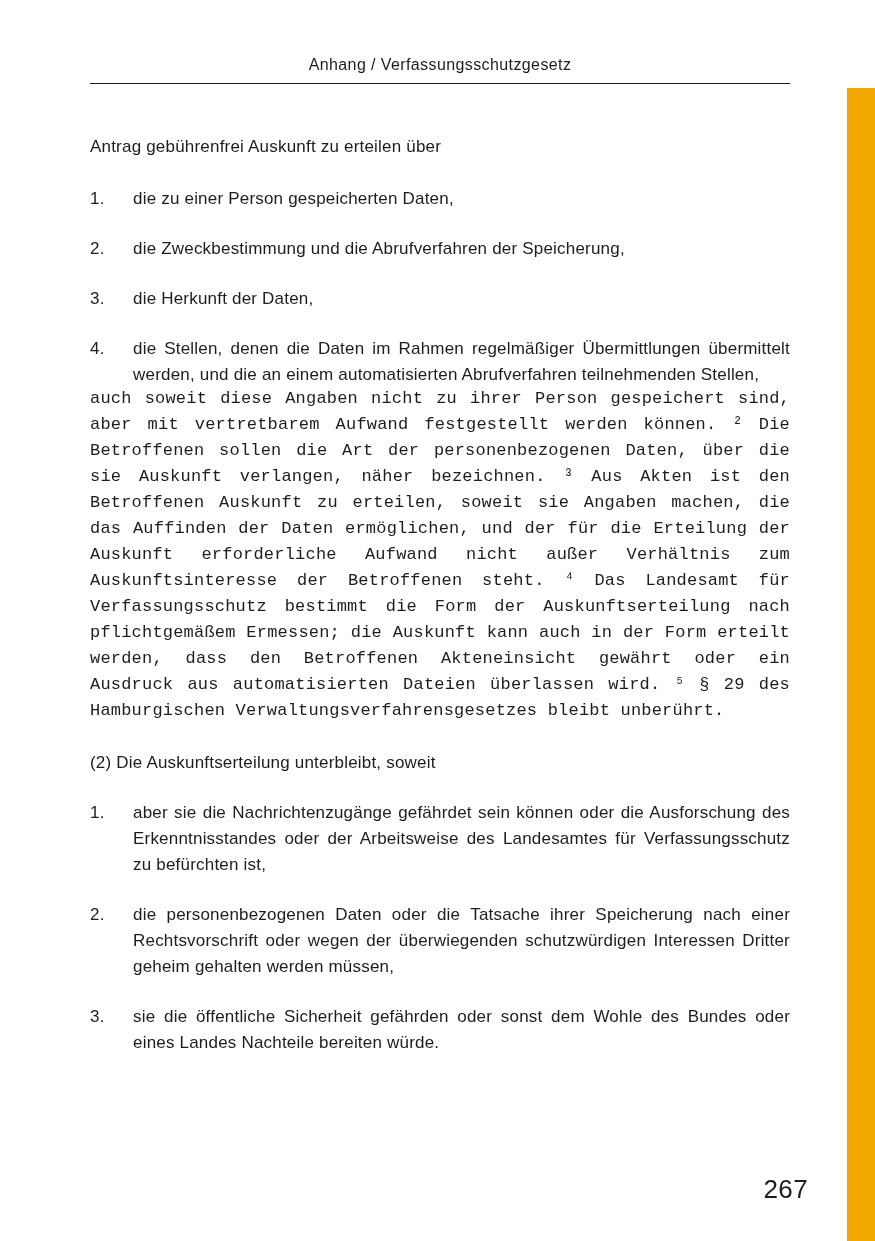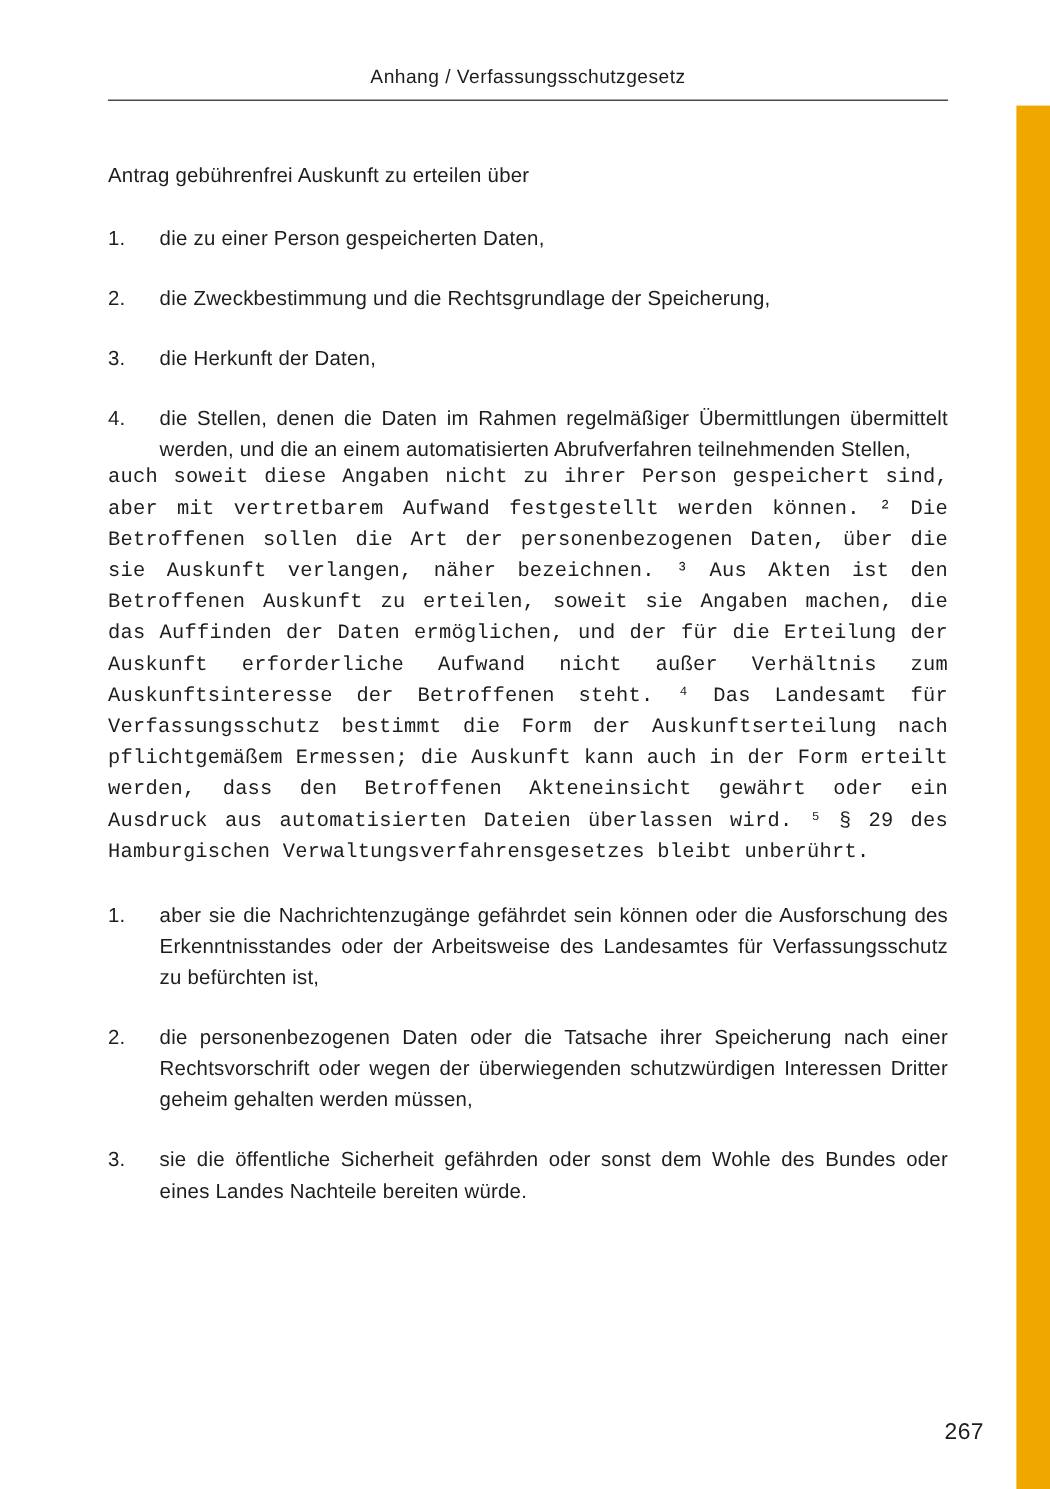--- a/index.html
+++ b/index.html
@@ -45,23 +45,23 @@
   .body-para {
     text-align: justify;
     margin-top: -2px;
     margin-bottom: 26px;
     font-family: Liberation Mono, monospace;
   }
   .section-intro { margin-bottom: 24px; }
   .second-list { margin-bottom: 0; }
   .page-number {
     position: absolute;
-    right: 55px;
+    right: 67px;
     bottom: 36px;
-    font-size: 19px;
+    font-size: 26px;
     letter-spacing: 0.4px;
   }
 </style>
 </head>
 <body>
 
 <div class="page">
 
   <div class="accent-bar" style="background-color: rgb(240, 168, 0);"></div>
 
@@ -74,34 +74,35 @@
 
     <p class="intro">Antrag gebührenfrei Auskunft zu erteilen über</p>
 
     <ol class="num-list">
       <li class="list-row">
         <span class="num">1.</span>
         <span class="txt">die zu einer Person gespeicherten Daten,</span>
       </li>
       <li class="list-row">
         <span class="num">2.</span>
-        <span class="txt">die Zweckbestimmung und die Rechtsgrundlage der Speicherung,</span>
+        <span class="txt">die Zweckbestimmung und die Abrufverfahren der Speicherung,</span>
       </li>
       <li class="list-row">
         <span class="num">3.</span>
         <span class="txt">die Herkunft der Daten,</span>
       </li>
       <li class="list-row">
         <span class="num">4.</span>
         <span class="txt">die Stellen, denen die Daten im Rahmen regelmäßiger Übermittlungen übermittelt werden, und die an einem automatisierten Abrufverfahren teilnehmenden Stellen,</span>
       </li>
     </ol>
 
     <p class="body-para">auch soweit diese Angaben nicht zu ihrer Person gespeichert sind, aber mit vertretbarem Aufwand festgestellt werden können. ² Die Betroffenen sollen die Art der personenbezogenen Daten, über die sie Auskunft verlangen, näher bezeichnen. ³ Aus Akten ist den Betroffenen Auskunft zu erteilen, soweit sie Angaben machen, die das Auffinden der Daten ermöglichen, und der für die Erteilung der Auskunft erforderliche Aufwand nicht außer Verhältnis zum Auskunftsinteresse der Betroffenen steht. ⁴ Das Landesamt für Verfassungsschutz bestimmt die Form der Auskunftserteilung nach pflichtgemäßem Ermessen; die Auskunft kann auch in der Form erteilt werden, dass den Betroffenen Akteneinsicht gewährt oder ein Ausdruck aus automatisierten Dateien überlassen wird. ⁵ § 29 des Hamburgischen Verwaltungsverfahrensgesetzes bleibt unberührt.</p>
 
+    <p class="section-intro">(2) Die Auskunftserteilung unterbleibt, soweit</p>
 
     <ol class="num-list second-list">
       <li class="list-row">
         <span class="num">1.</span>
         <span class="txt">aber sie die Nachrichtenzugänge gefährdet sein können oder die Ausforschung des Erkenntnisstandes oder der Arbeitsweise des Landesamtes für Verfassungsschutz zu befürchten ist,</span>
       </li>
       <li class="list-row">
         <span class="num">2.</span>
         <span class="txt">die personenbezogenen Daten oder die Tatsache ihrer Speicherung nach einer Rechtsvorschrift oder wegen der überwiegenden schutzwürdigen Interessen Dritter geheim gehalten werden müssen,</span>
       </li>

